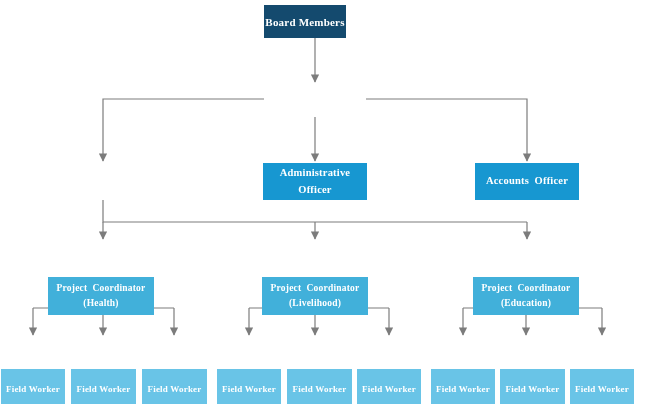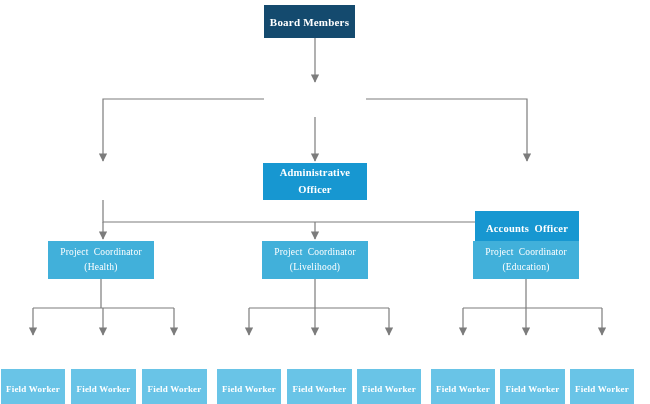--- a/index.html
+++ b/index.html
@@ -18,21 +18,21 @@
     display: flex;
     align-items: center;
     justify-content: center;
     text-align: center;
     color: #ffffff;
     white-space: pre-wrap;
     letter-spacing: 0.2px;
   }
   .t1 { background: #144a6e; font-size: 11px; font-weight: bold; }
   .t2 { background: #1797d1; font-size: 10.5px; font-weight: bold; line-height: 1.55; }
-  .t3 { background: #41b0da; font-size: 9.5px; font-weight: normal; line-height: 1.6; }
+  .t3 { background: #41b0da; font-size: 9.5px; font-weight: bold; line-height: 1.6; margin-top: 36px; }
   .t4 { background: #69c4e7; font-size: 9px; font-weight: bold; margin-top: 32px; }
 </style>
 </head>
 <body>
 
 <div class="canvas">
 
   <svg class="wires" width="650" height="404">
     <defs>
       <marker id="arrow" viewBox="0 0 10 10" refX="9" refY="5" markerWidth="7" markerHeight="7" orient="auto-start-reverse">
@@ -60,25 +60,25 @@
       <path d="M315,308 V335" marker-end="url(#arrow)"></path>
       <path d="M389,308 V335" marker-end="url(#arrow)"></path>
 
       <path d="M526,279 V308 M463,308 H602"></path>
       <path d="M463,308 V335" marker-end="url(#arrow)"></path>
       <path d="M526,308 V335" marker-end="url(#arrow)"></path>
       <path d="M602,308 V335" marker-end="url(#arrow)"></path>
     </g>
   </svg>
 
-  <div class="node t1" style="left:264px; top:5px;  width:91px; height:33px;">Board Members</div>
+  <div class="node t1" style="left:264px; top:5px;  width:82px; height:33px;">Board Members</div>
 
   <div class="node t2" style="left:263px; top:163px; width:104px; height:37px;font-family:Liberation Serif, serif;">Administrative
 Officer</div>
-  <div class="node t2" style="left:475px; top:163px; width:104px; height:37px;margin-top:48px;">Accounts  Officer</div>
+  <div class="node t2" style="left:475px; top:163px; width:104px; height:37px;">Accounts  Officer</div>
 
   <div class="node t3" style="left:48px;  top:241px; width:106px; height:38px;">Project  Coordinator
 (Health)</div>
   <div class="node t3" style="left:262px; top:241px; width:106px; height:38px;">Project  Coordinator
 (Livelihood)</div>
   <div class="node t3" style="left:473px; top:241px; width:106px; height:38px;">Project  Coordinator
 (Education)</div>
 
   <div class="node t4" style="left:1px;   top:337px; width:64px; height:40px;">Field Worker</div>
   <div class="node t4" style="left:71px;  top:337px; width:65px; height:40px;">Field Worker</div>

